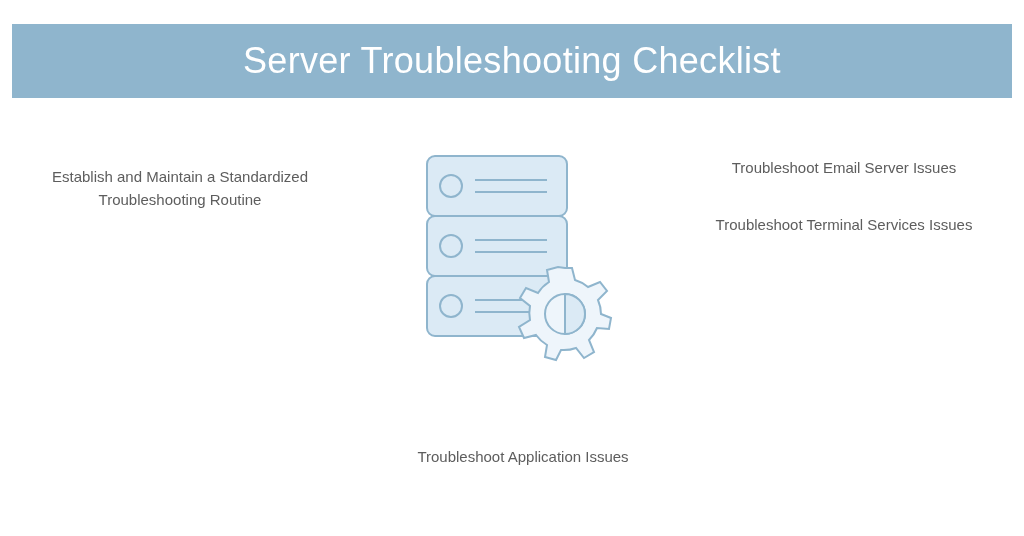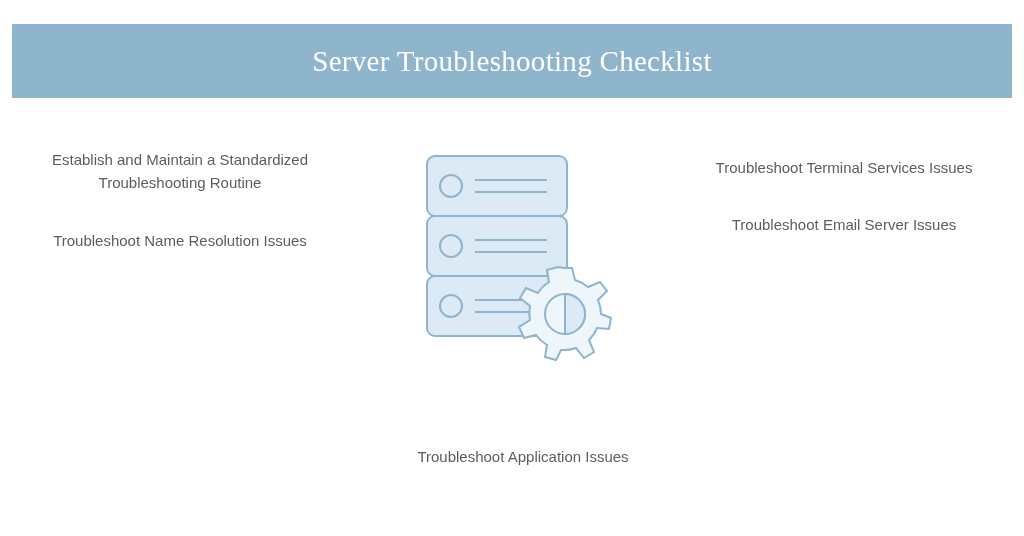--- a/index.html
+++ b/index.html
@@ -7,39 +7,38 @@
   .banner {
     margin: 24px 12px 0 12px;
     height: 74px;
     background: #8fb5cd;
     display: flex;
     align-items: center;
     justify-content: center;
   }
   .banner-title {
     color: #ffffff;
-    font-size: 29px;
+    font-size: 36px;
     font-weight: 300;
     letter-spacing: 0.3px;
-    font-family: Liberation Serif, serif;
   }
   .content {
     position: relative;
     margin-top: 50px;
     width: 100%;
     height: 380px;
   }
   .col {
     position: absolute;
     width: 300px;
     display: flex;
     flex-direction: column;
     align-items: center;
   }
-  .col.left  { left: 30px;  top: 0; }
+  .col.left  { left: 30px;  top: 17px; gap: 40px; }
   .col.right { right: 30px; top: 8px; }
   .item {
     text-align: center;
     font-size: 15px;
     font-weight: 300;
     line-height: 1.55;
     color: #5d5d5d;
     margin-bottom: 34px;
     max-width: 270px;
   }
@@ -65,21 +64,20 @@
 <body>
 
 <div class="banner">
   <div class="banner-title">Server Troubleshooting Checklist</div>
 </div>
 
 <div class="content">
 
   <div class="col left">
     <div class="item">Establish and Maintain a Standardized Troubleshooting Routine</div>
-    <div class="item">Troubleshoot Name Resolution Issues</div>
   </div>
 
   <div class="server-illus">
     <svg width="230" height="230" viewBox="0 0 230 230">
 
       <g fill="#dbeaf5" stroke="#8fb5cd" stroke-width="2">
         <rect x="30" y="14" width="140" height="60" rx="8"></rect>
         <rect x="30" y="74" width="140" height="60" rx="8"></rect>
         <rect x="30" y="134" width="140" height="60" rx="8"></rect>
       </g>
@@ -99,19 +97,19 @@
         <g fill="#eef5fb" stroke="#8fb5cd" stroke-width="2">
           <path d="M 0 -46 L 7 -46 L 10 -34 A 36 36 0 0 1 23 -27 L 35 -32 L 42 -23 L 33 -14 A 36 36 0 0 1 36 0 L 46 4 L 44 15 L 32 14 A 36 36 0 0 1 24 26 L 29 38 L 19 44 L 11 34 A 36 36 0 0 1 -4 36 L -9 46 L -20 43 L -18 31 A 36 36 0 0 1 -29 21 L -41 24 L -46 13 L -35 6 A 36 36 0 0 1 -35 -8 L -45 -16 L -39 -26 L -27 -21 A 36 36 0 0 1 -16 -32 L -18 -44 L -7 -47 Z"></path>
           <circle cx="0" cy="0" r="20"></circle>
         </g>
         <path d="M 0 -20 A 20 20 0 0 1 0 20 Z" fill="#dbeaf5" stroke="#8fb5cd" stroke-width="2"></path>
       </g>
     </svg>
   </div>
 
   <div class="col right">
+    <div class="item">Troubleshoot Email Server Issues</div>
     <div class="item">Troubleshoot Terminal Services Issues</div>
-    <div class="item">Troubleshoot Email Server Issues</div>
   </div>
 
   <div class="bottom-item">Troubleshoot Application Issues</div>
 
 </div>
 
 </body></html>

